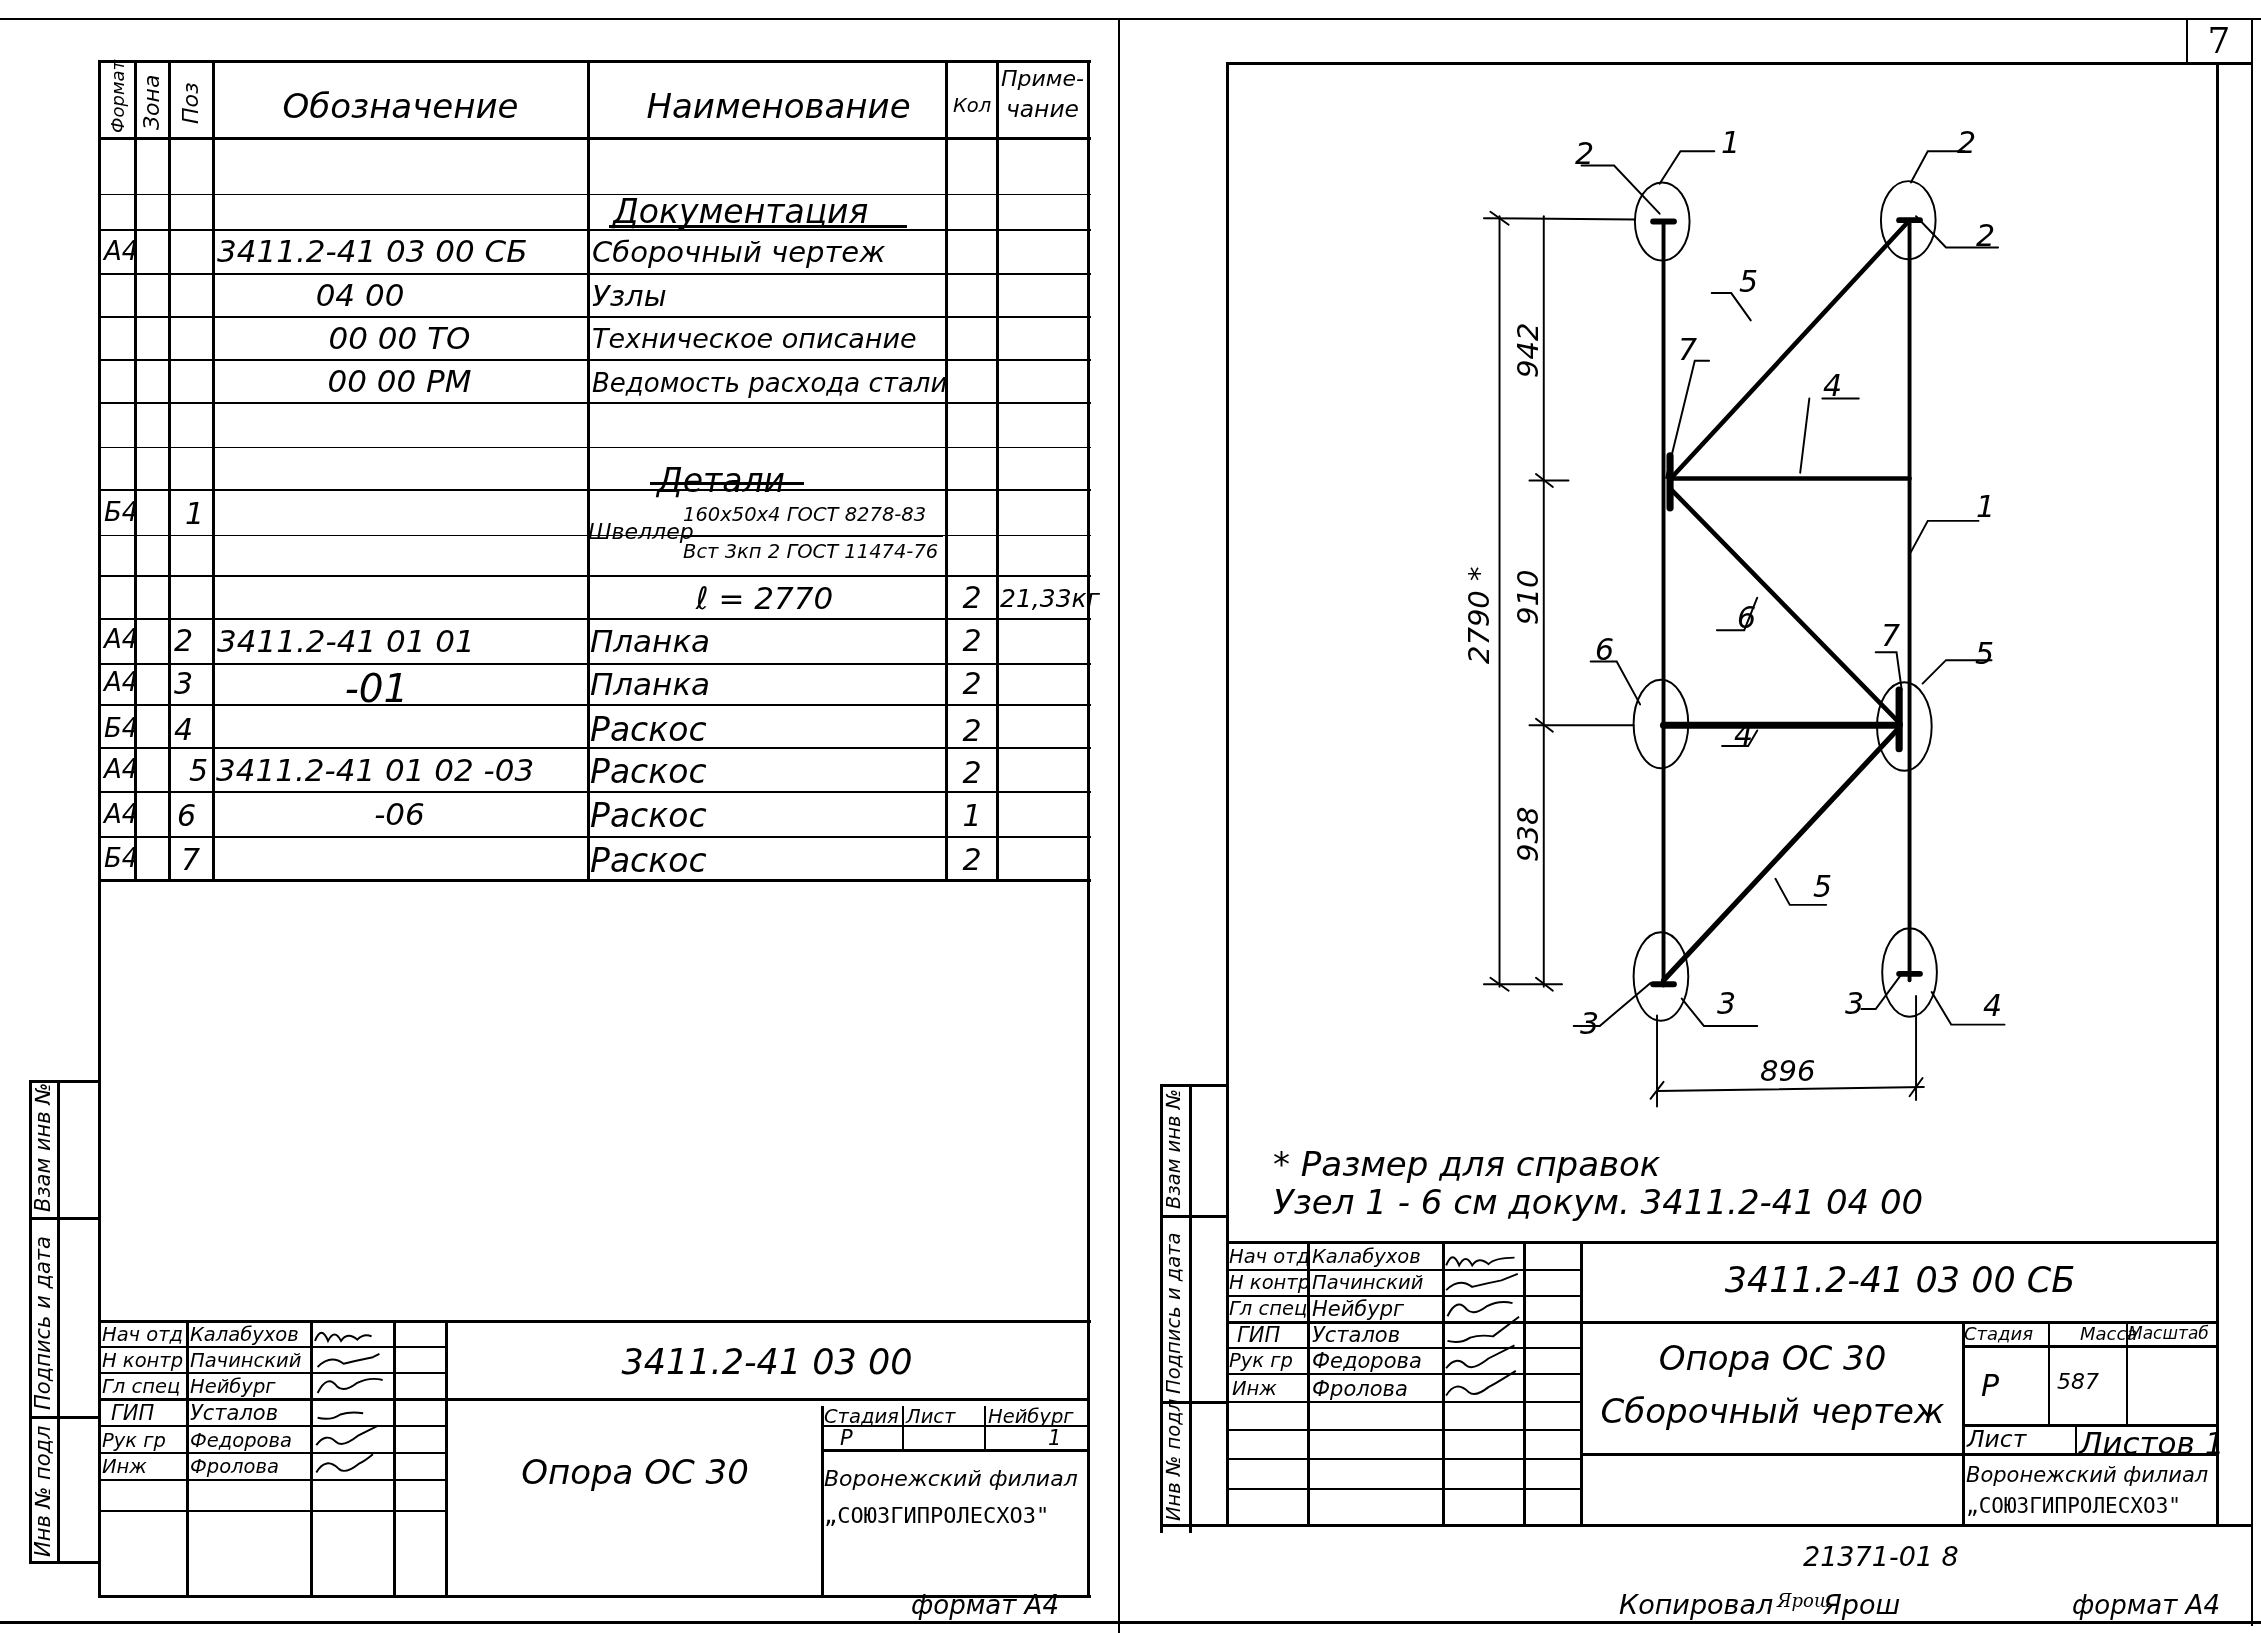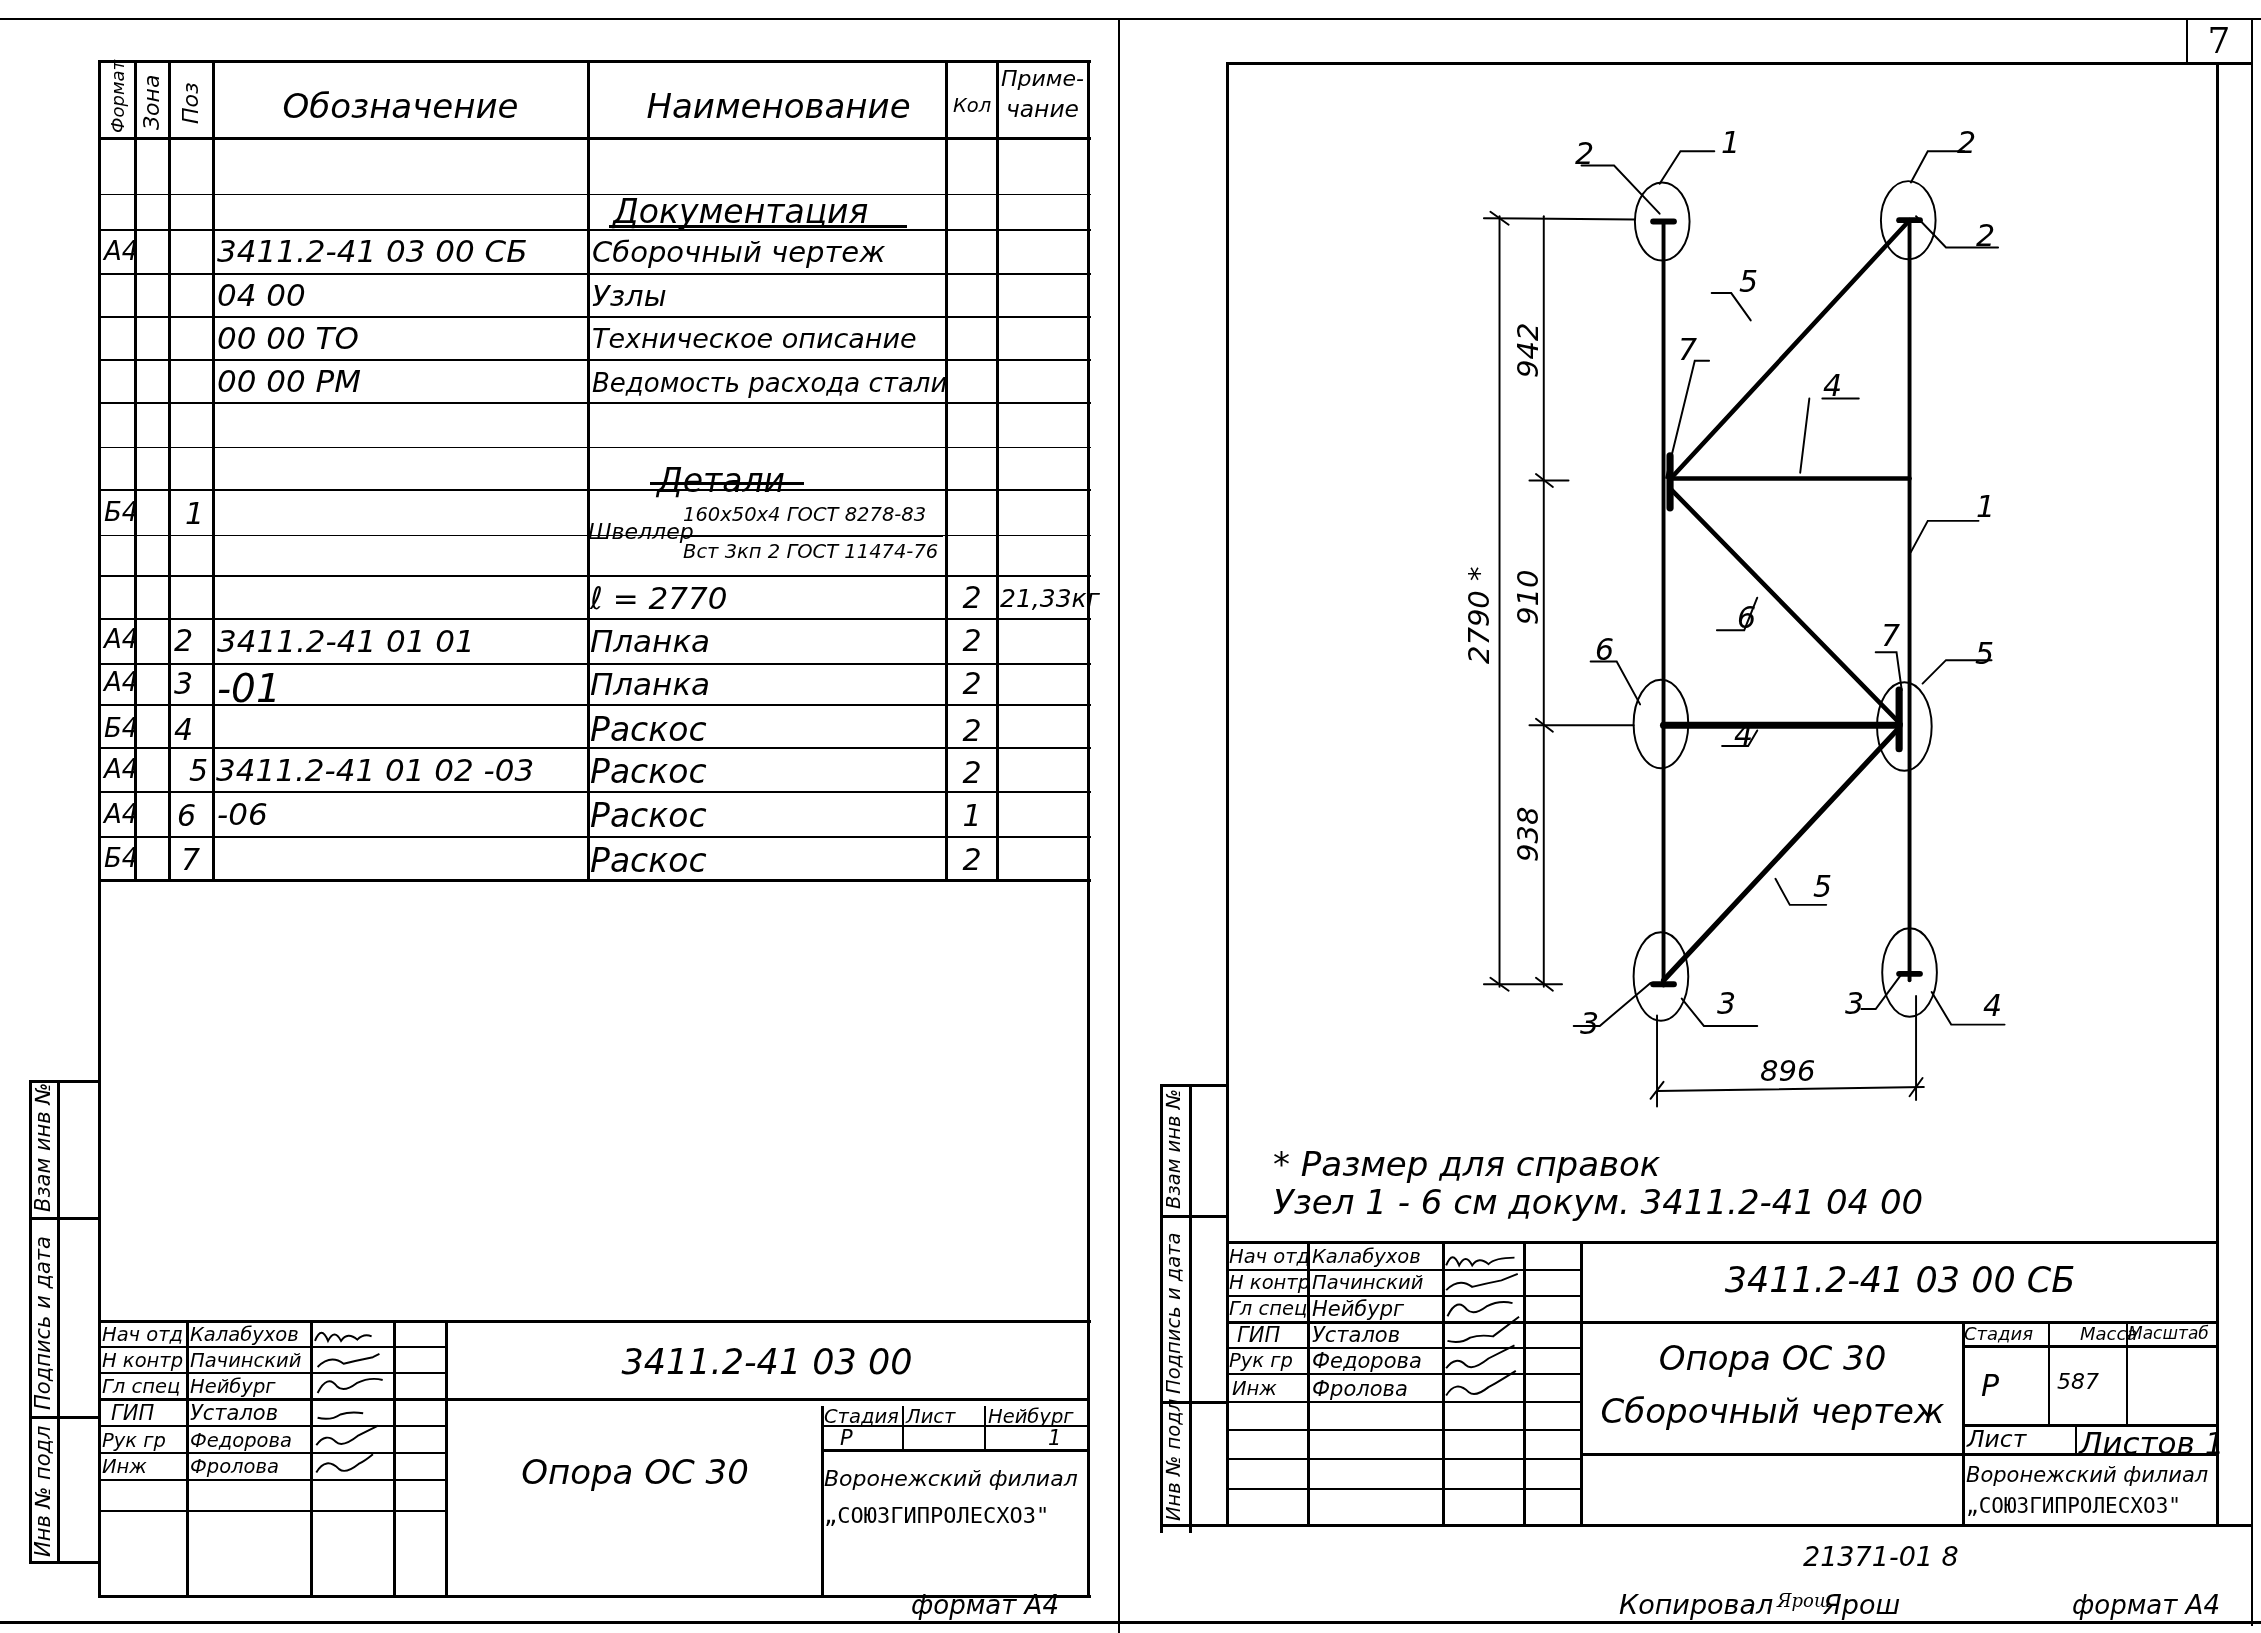--- a/index.html
+++ b/index.html
@@ -1,21 +1,21 @@
 <!DOCTYPE html>
 <html style="font-size:10.4px"><head>
 <meta charset="utf-8">
 <style>
   html,body{margin:0;padding:0;background:#fff;}
   body{width:2261px;height:1634px;position:relative;overflow:hidden;
        font-family:"DejaVu Sans","Liberation Sans",sans-serif;color:#000;}
   .ln{position:absolute;background:#000;}
   .t{position:absolute;font-style:italic;white-space:nowrap;line-height:1;}
   .c{text-align:center;}
-  .r{text-align:left;}
+  .r{text-align:center;}
   .vert{position:absolute;transform-origin:left top;transform:rotate(-90deg);
         font-style:italic;white-space:nowrap;line-height:1;}
   svg{position:absolute;left:0;top:0;}
 </style>
 </head>
 <body>
 
 <div class="ln" style="left:0;top:18px;width:2261px;height:2px;"></div>
 <div class="ln" style="left:1118px;top:18px;width:2px;height:1616px;"></div>
 <div class="ln" style="left:0;top:1621px;width:2261px;height:2.6px;"></div>

